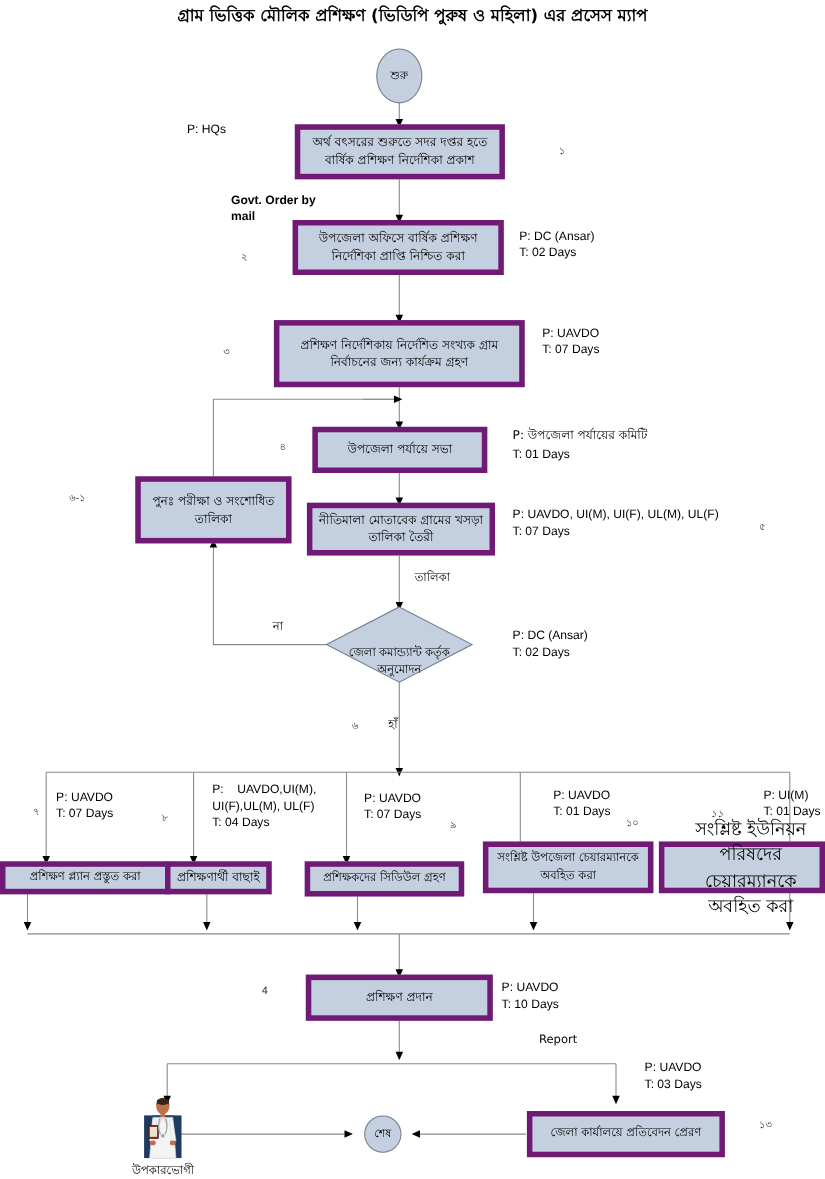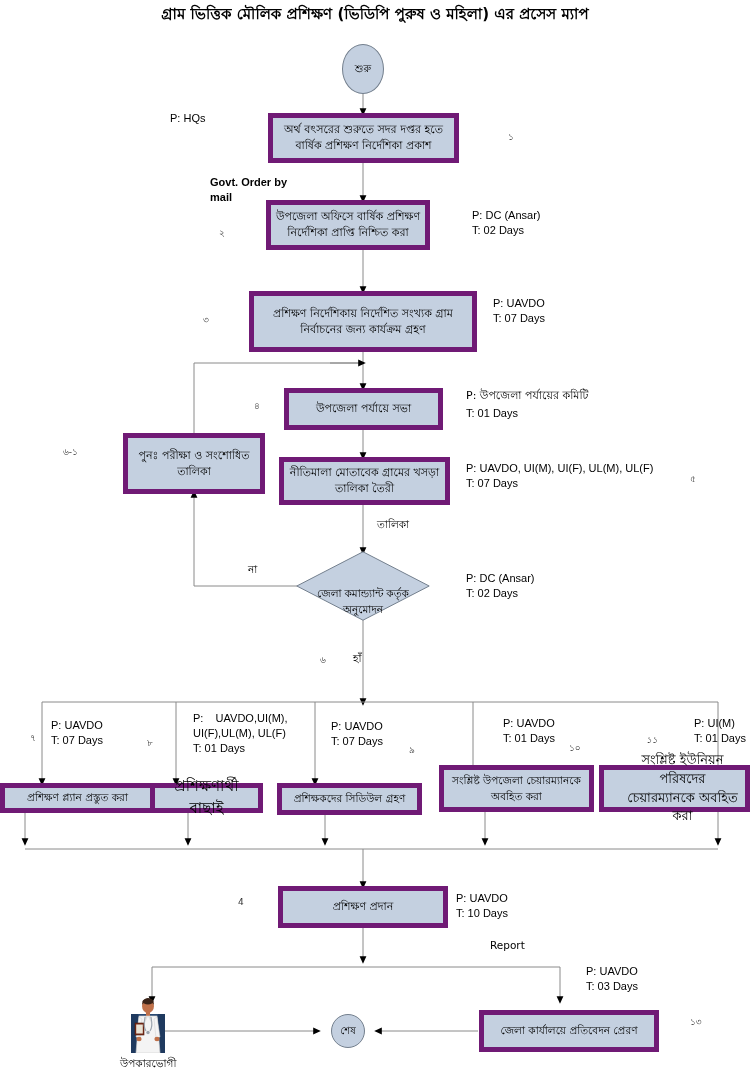--- a/index.html
+++ b/index.html
@@ -176,21 +176,21 @@
   </svg>
 
   <div class="terminator" style="left:342px;top:44px;width:42px;height:50px;text-align:center;">
     <span>শুরু</span>
   </div>
 
   <div class="node" style="left:268px;top:113px;width:191px;height:50px;">
     <span>অর্থ বৎসরের শুরুতে সদর দপ্তর হতে বার্ষিক প্রশিক্ষণ নির্দেশিকা প্রকাশ</span>
   </div>
 
-  <div class="node" style="left:266px;top:200px;width:164px;height:50px;">
+  <div class="node" style="left:266px;top:200px;width:192px;height:50px;">
     <span>উপজেলা অফিসে বার্ষিক প্রশিক্ষণ নির্দেশিকা প্রাপ্তি নিশ্চিত করা</span>
   </div>
 
   <div class="node" style="left:249px;top:291px;width:228px;height:61px;">
     <span>প্রশিক্ষণ নির্দেশিকায় নির্দেশিত সংখ্যক গ্রাম নির্বাচনের জন্য কার্যক্রম গ্রহণ</span>
   </div>
 
   <div class="node" style="left:284px;top:388px;width:159px;height:42px;">
     <span>উপজেলা পর্যায়ে  সভা</span>
   </div>
@@ -207,33 +207,33 @@
     <svg width="134" height="70" viewBox="0 0 134 70" xmlns="http://www.w3.org/2000/svg">
       <polygon points="67,0.8 133.2,35 67,69.2 0.8,35" fill="#c4d0e0" stroke="#737f8d" stroke-width="1"></polygon>
     </svg>
     <div class="diamond-label">জেলা কমান্ড্যান্ট কর্তৃক অনুমোদন</div>
   </div>
 
   <div class="node" style="left:0px;top:783px;width:155px;height:30px;font-size:10.5px;">
     <span>প্রশিক্ষণ প্ল্যান প্রস্তুত করা</span>
   </div>
 
-  <div class="node" style="left:150px;top:783px;width:113px;height:30px;font-size:15px;">
+  <div class="node" style="left:150px;top:783px;width:97px;height:30px;font-size:11px;">
     <span>প্রশিক্ষণার্থী বাছাই</span>
   </div>
 
   <div class="node" style="left:277px;top:783px;width:145px;height:32px;font-size:10.5px;">
     <span>প্রশিক্ষকদের সিডিউল গ্রহণ</span>
   </div>
 
   <div class="node" style="left:439px;top:765px;width:155px;height:47px;font-size:10.5px;">
     <span>সংশ্লিষ্ট উপজেলা চেয়ারম্যানকে অবহিত করা</span>
   </div>
 
-  <div class="node" style="left:599px;top:765px;width:151px;height:47px;font-size:13px;padding-left:20px;">
+  <div class="node" style="left:599px;top:765px;width:151px;height:47px;font-size:16px;padding-left:20px;">
     <span>সংশ্লিষ্ট ইউনিয়ন পরিষদের চেয়ারম্যানকে অবহিত করা</span>
   </div>
 
   <div class="node" style="left:278px;top:886px;width:170px;height:42px;">
     <span>প্রশিক্ষণ প্রদান</span>
   </div>
 
   <div class="node" style="left:479px;top:1010px;width:180px;height:42px;font-size:10.5px;">
     <span>জেলা কার্যালয়ে প্রতিবেদন প্রেরণ</span>
   </div>
@@ -293,21 +293,21 @@
 T: 07 Days</div>
 
   <div class="ann" style="left:466px;top:571px;">P: DC (Ansar)
 T: 02 Days</div>
 
   <div class="ann" style="left:51px;top:718px;">P: UAVDO
 T: 07 Days</div>
 
   <div class="ann" style="left:193px;top:711px;">P:    UAVDO,UI(M),
 UI(F),UL(M), UL(F)
-T: 01 Days</div>
+T: 04 Days</div>
 
   <div class="ann" style="left:331px;top:719px;">P: UAVDO
 T: 07 Days</div>
 
   <div class="ann" style="left:503px;top:716px;">P: UAVDO
 T: 01 Days</div>
 
   <div class="ann" style="left:694px;top:716px;">P: UI(M)
 T: 01 Days</div>
 

